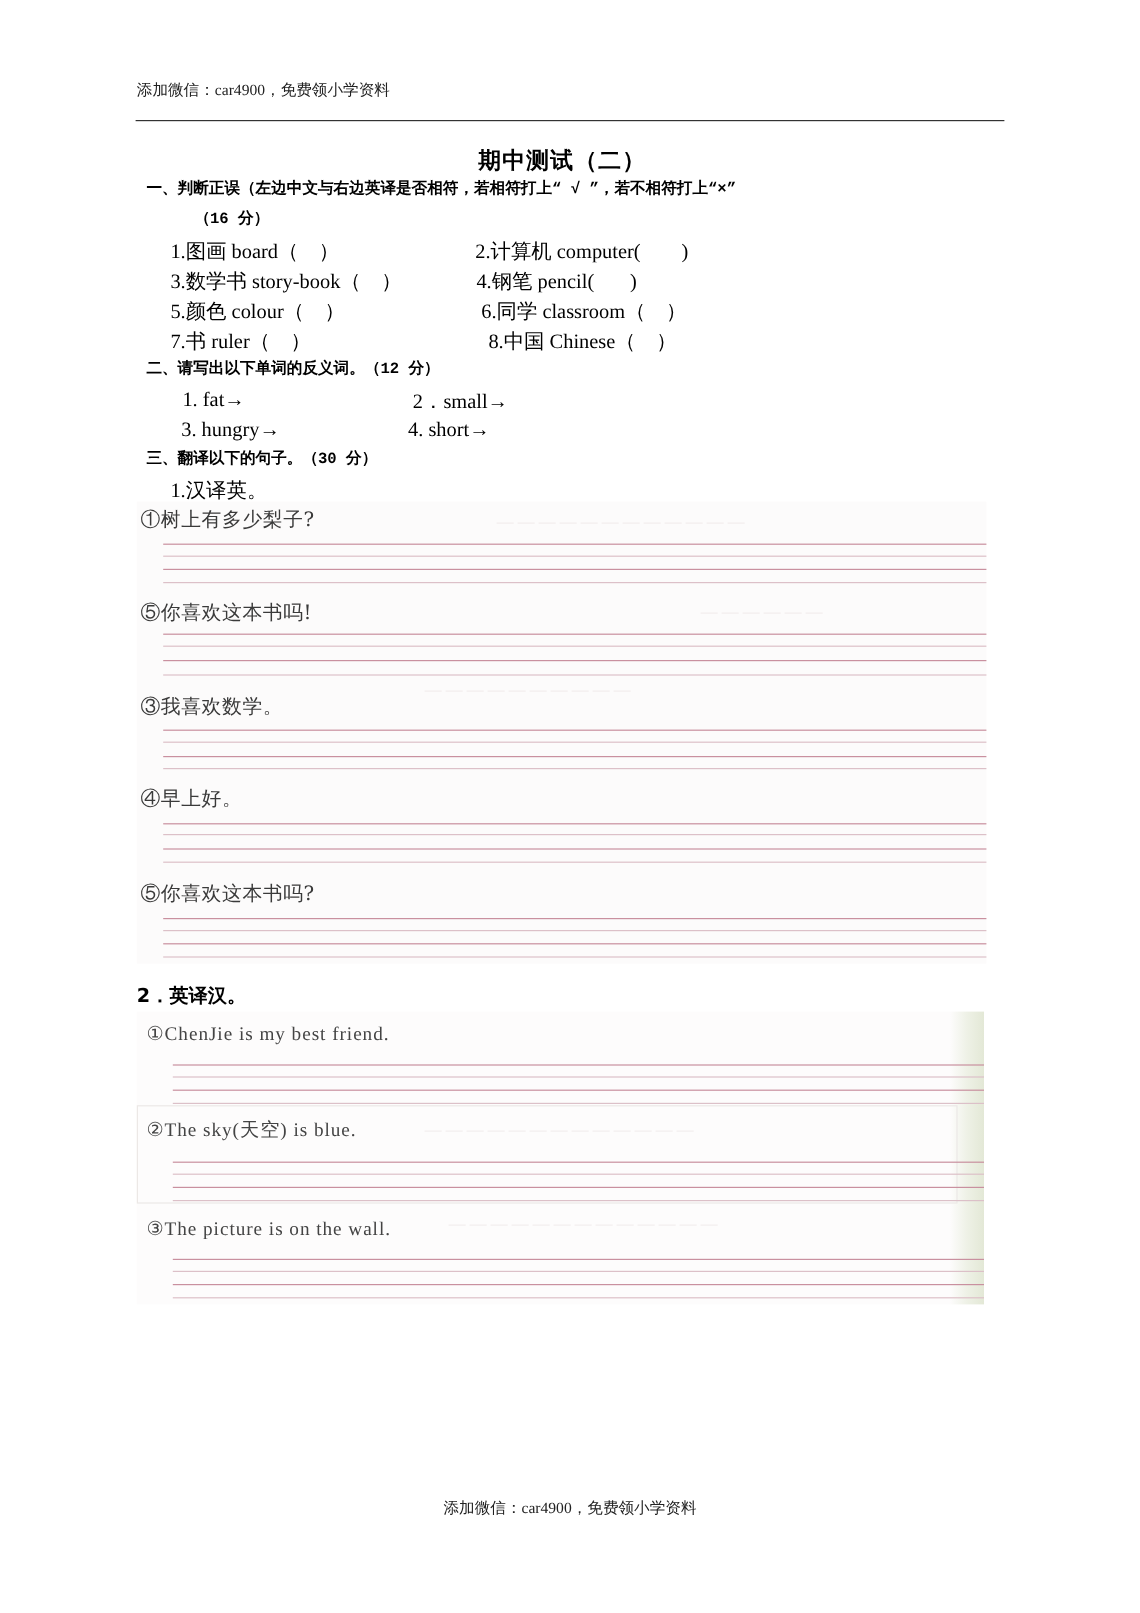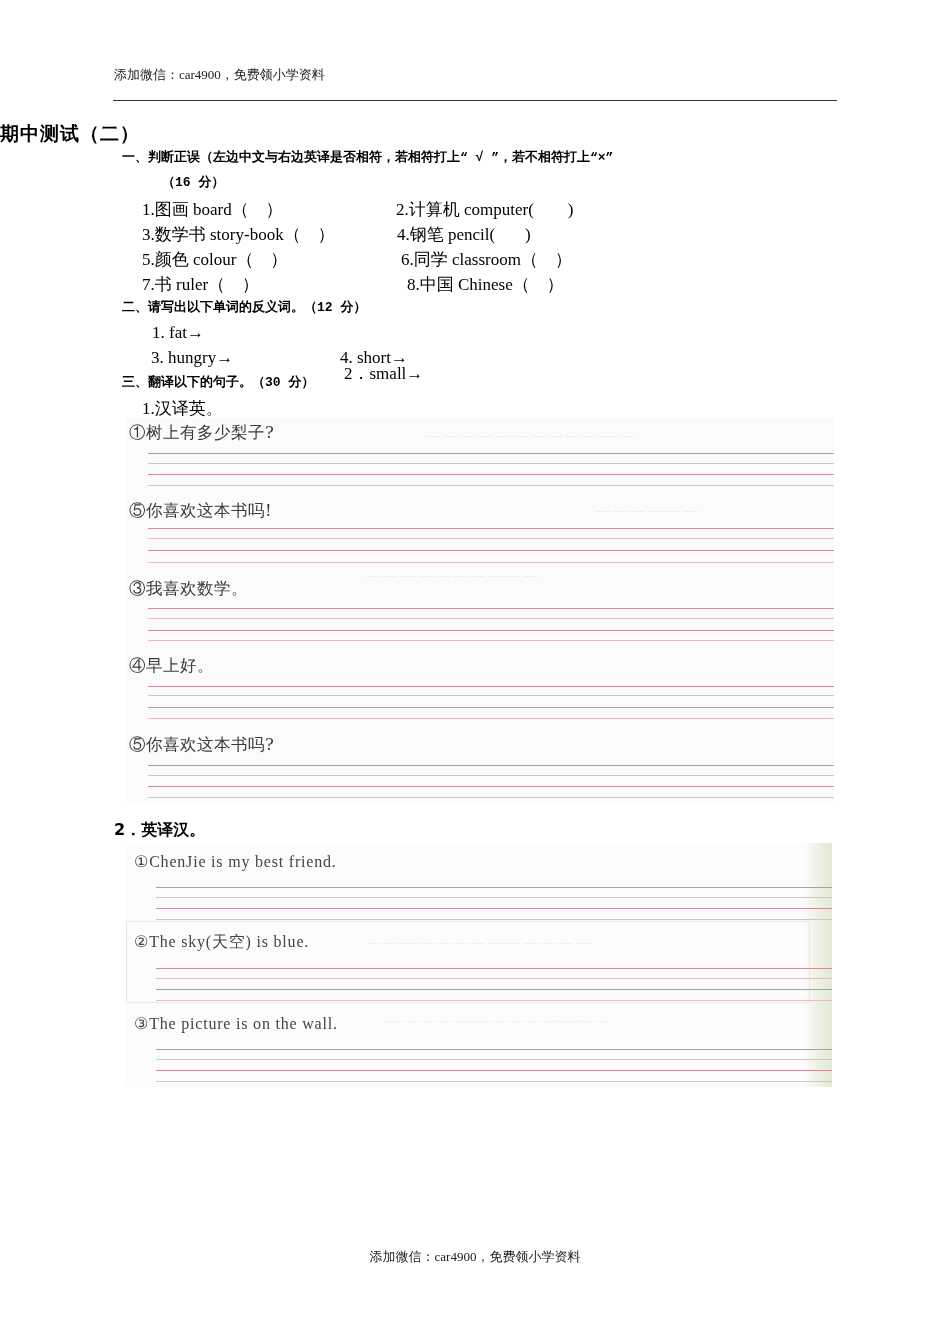--- a/index.html
+++ b/index.html
@@ -23,21 +23,21 @@
       color: #222;
     }
     .header-rule {
       position: absolute;
       left: 113px; top: 100px;
       width: 724px; height: 0;
       border-top: 1.5px solid #333;
     }
     .title {
       left: 0; top: 121px; width: 937px;
-      text-align: left;
+      text-align: center;
       font-size: 19px;
       font-weight: bold;
       font-family: "DejaVu Sans", sans-serif;
       letter-spacing: 1px;
     }
     .section-heading {
       font-size: 13px;
       font-weight: bold;
       font-family: Liberation Mono, monospace;
     }
@@ -47,21 +47,20 @@
     .plain {
       font-size: 17px;
       font-family: "DejaVu Sans", sans-serif;
       font-weight: bold;
     }
 
     
     .scan {
       position: absolute;
       background: #fcfbfb;
-      margin-left: 12px;
     }
     .scan1 { left: 114px; top: 418px; width: 708px; height: 385px; }
     .scan2 {
       left: 114px; top: 843px; width: 706px; height: 244px;
       background: linear-gradient(to right, #fdfcfc 0%, #fdfcfc 96%, #eef1e6 98%, #e3e8d6 100%);
     }
     .scan-label {
       position: absolute;
       font-family: "DejaVu Serif", serif;
       font-size: 16.5px;
@@ -130,21 +129,21 @@
 </div>
 <div class="abs item" style="left:142px; top:273px;">
   <span>7.</span><span>书</span> <span>ruler</span><span style="white-space:pre;">（    ）</span>
 </div>
 <div class="abs item" style="left:407px; top:273px;">
   <span>8.</span><span>中国</span> <span>Chinese</span><span style="white-space:pre;">（    ）</span>
 </div>
 
 <div class="abs section-heading" style="left:122px; top:298px;">二、请写出以下单词的反义词。（12 分）</div>
 <div class="abs item" style="left:152px; top:323px;">1. fat→</div>
-<div class="abs item" style="left:344px; top:323px;margin-top:39px;">2．small→</div>
+<div class="abs item" style="left:344px; top:323px;">2．small→</div>
 <div class="abs item" style="left:151px; top:348px;">3. hungry→</div>
 <div class="abs item" style="left:340px; top:348px;">4. short→</div>
 
 <div class="abs section-heading" style="left:122px; top:373px;">三、翻译以下的句子。（30 分）</div>
 <div class="abs item" style="left:142px; top:397px;">1.汉译英。</div>
 
 <div class="scan scan1">
 
   <div class="ghost" style="left:300px; top:10px;">— — — — — — — — — — — —</div>
   <div class="ghost" style="left:470px; top:85px;">— — — — — —</div>

